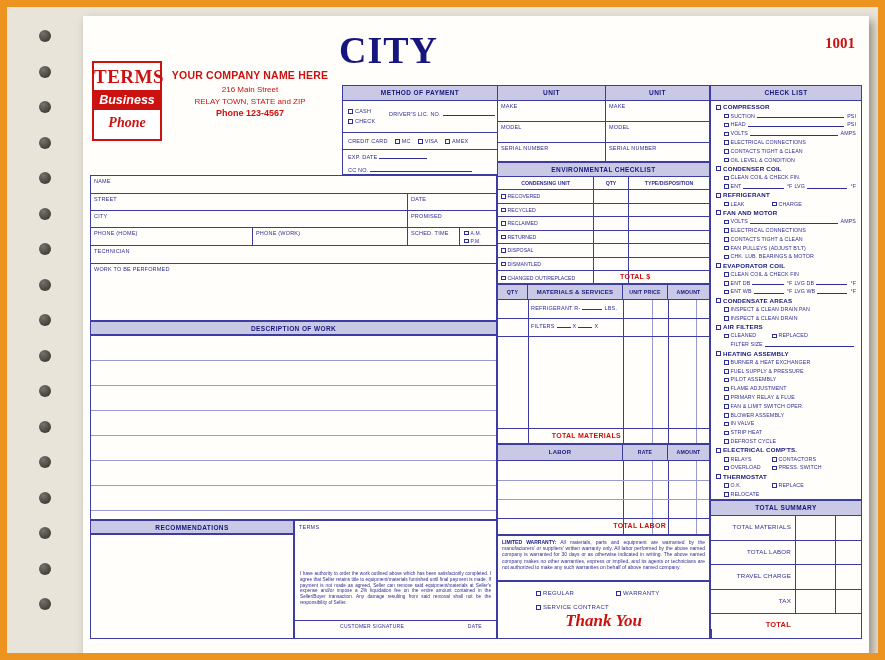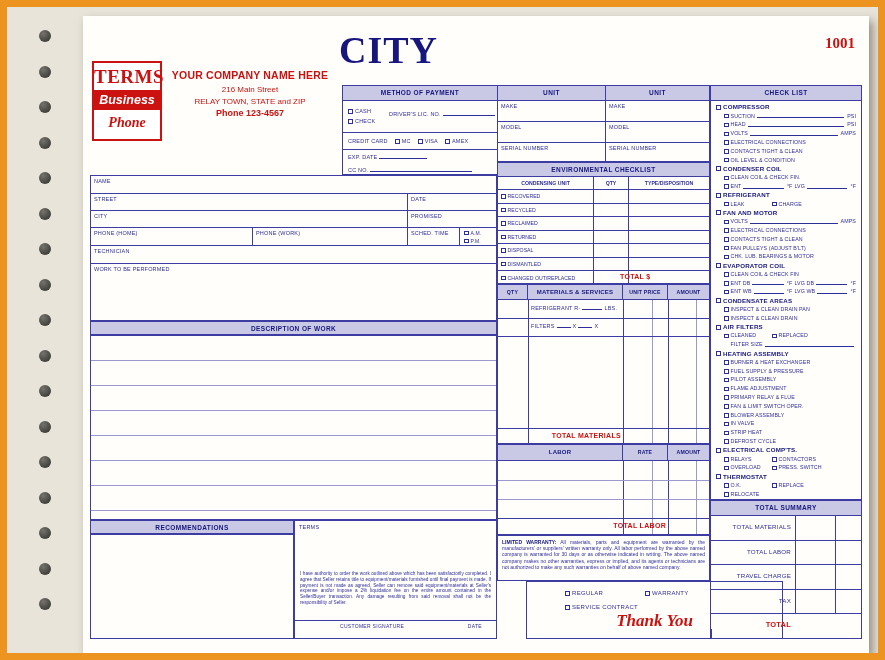--- a/index.html
+++ b/index.html
@@ -98,21 +98,21 @@
 .v-la{left:170px;top:16px;bottom:0;}
 .v-lc1{left:154px;top:16px;bottom:0;}
 .v-lc2{left:198px;top:16px;bottom:0;}
 .labor-h1{top:35px;}
 .labor-h2{top:54px;}
 .labor-h3{top:73px;}
 .labor-total{position:absolute;top:77px;left:0;width:168px;text-align:right;font-size:7px;font-weight:bold;color:var(--red,#cc1111);letter-spacing:.3px;}
 
 .box-warranty{left:414px;top:519px;width:213px;height:46px;padding:3px 4px;font-size:5px;line-height:6.2px;color:var(--ink,#2e2e9a);text-align:justify;}
 .w-title{font-weight:bold;color:var(--ink-dark,#16167e);}
-.box-mfoot{left:414px;top:565px;width:257px;height:58px;margin-left:29px;}
+.box-mfoot{left:414px;top:565px;width:213px;height:58px;}
 .mf-row1{position:absolute;left:38px;top:6px;display:flex;}
 .mf-row1 .cbl{margin-right:42px;}
 .mf-row2{position:absolute;left:38px;top:20px;}
 .thankyou{position:absolute;left:0;right:0;top:29px;text-align:center;font-family:"Liberation Serif",serif;font-style:italic;font-weight:bold;font-size:17px;color:var(--red,#cc1111);}
 
 .box-checklist{left:627px;top:69px;width:152px;height:415px;}
 .cl-items{position:absolute;top:17px;left:5px;right:5px;bottom:2px;}
 .cl-row{display:flex;align-items:center;height:8.8px;padding-left:8px;color:var(--ink,#2e2e9a);overflow:hidden;}
 .cl-row .lbl{font-size:5.3px;letter-spacing:.1px;white-space:nowrap;line-height:1;}
 .cl-row.cl-sec{padding-left:0;}

